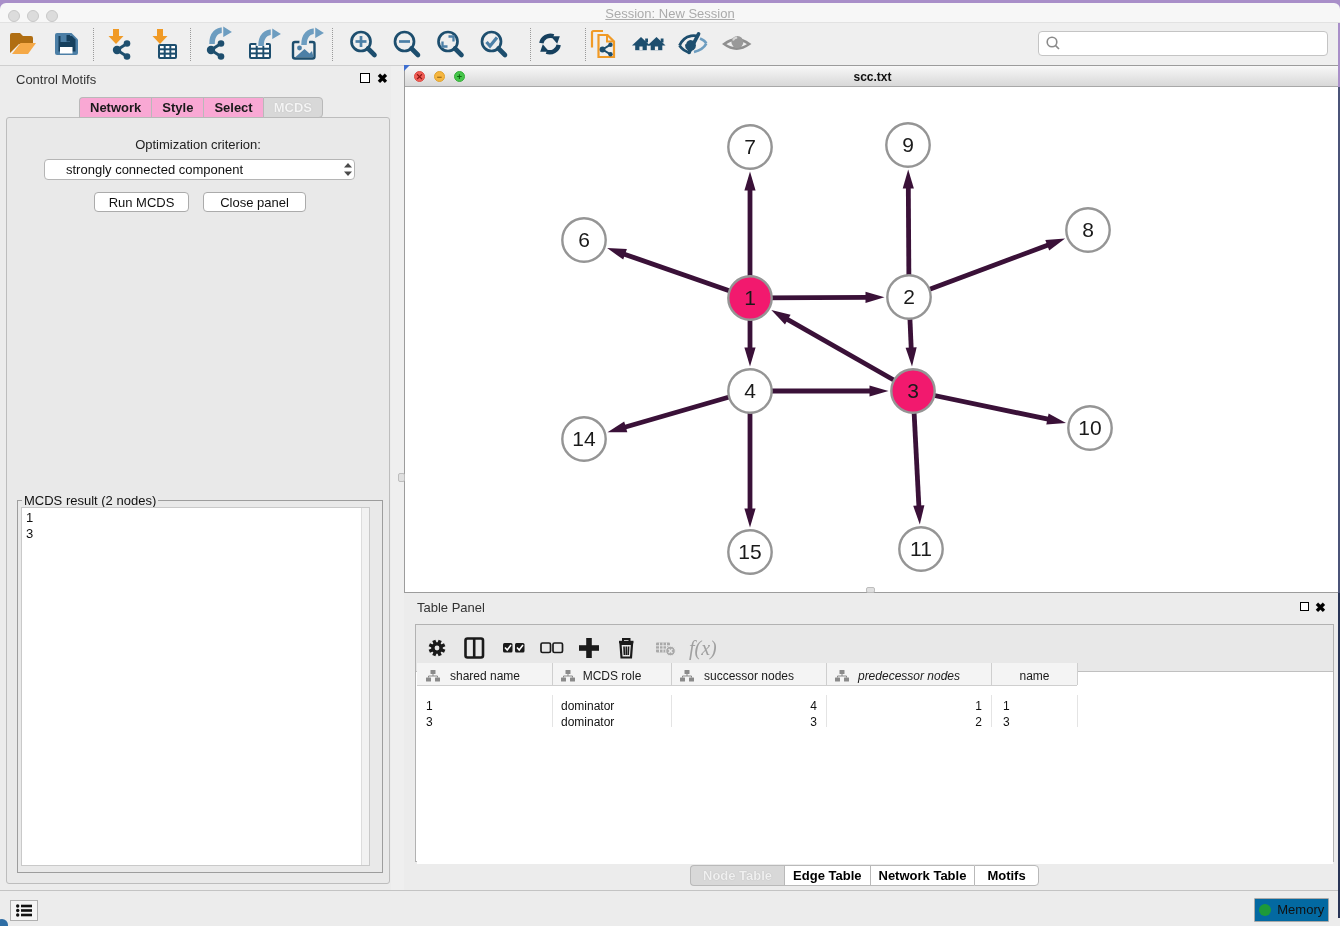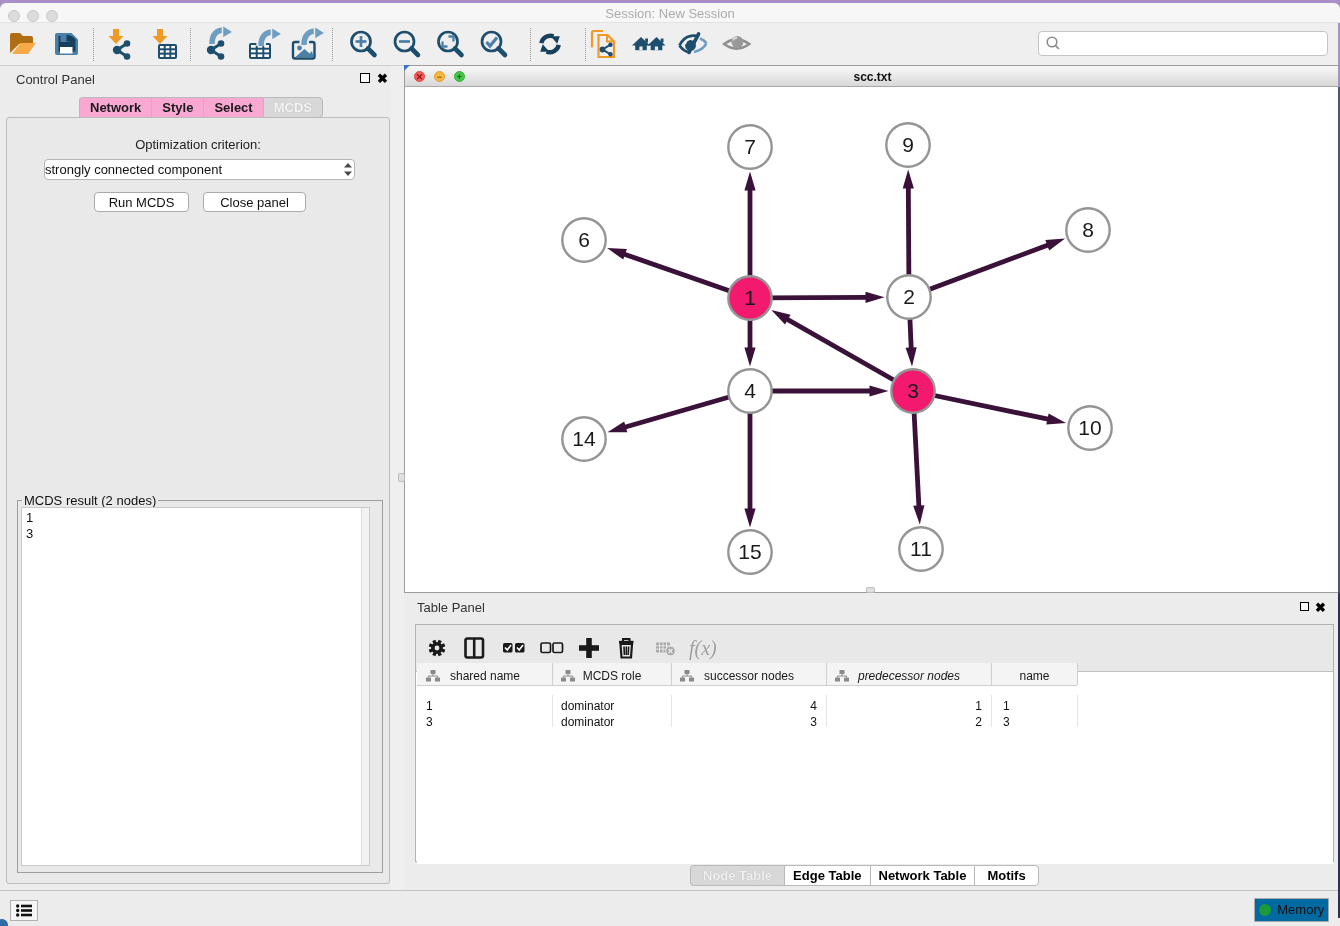--- a/index.html
+++ b/index.html
@@ -3,38 +3,38 @@
 <meta charset="utf-8">
 <style>
 * { margin:0; padding:0; box-sizing:border-box; }
 html,body { width:1340px; height:926px; overflow:hidden; }
 body { font-family:"Liberation Sans", sans-serif; background:#ececec; position:relative; }
 
 
 #topstrip { position:absolute; left:0; top:0; width:1340px; height:24px; background:#a98fc9; }
 #titlebar { position:absolute; left:0; top:2.5px; width:1340px; height:20.5px; background:#f7f7f7; border-radius:6px 6px 0 0; border-bottom:1px solid #e2e2e2; }
 .tl { position:absolute; top:7px; width:12px; height:12px; border-radius:50%; background:#dcdcdc; border:1px solid #c8c8c8; }
-#title-text { position:absolute; top:3px; width:100%; text-align:center; font-size:13px; color:#ababab; }
+#title-text { position:absolute; top:3px; width:100%; text-align:center; font-size:13px; color:#ababab;text-decoration:underline; }
 
 
 #toolbar { position:absolute; left:0; top:23px; width:1340px; height:43px; background:#efefef; border-bottom:1px solid #cfcfcf; }
 .sep { position:absolute; top:5px; height:33px; width:1px; border-left:1px dotted #9a9a9a; }
 #searchbox { position:absolute; left:1038px; top:8px; width:290px; height:25px; background:#ffffff; border:1px solid #c4c4c4; border-radius:4px; }
 
 
 #cp-title { position:absolute; left:16px; top:72px; font-size:13px; color:#333; }
 #cp-float { position:absolute; left:360px; top:73px; width:10px; height:10px; border:1.5px solid #000; background:#fff; }
 #cp-close { position:absolute; left:377px; top:71px; font-size:13px; font-weight:bold; color:#000; }
 #cp-box { position:absolute; left:6px; top:117px; width:384px; height:767px; background:#e9e9e9; border:1px solid #bdbdbd; border-radius:3px; }
 .tab-row { position:absolute; left:79px; top:97px; height:21px; display:flex; }
 .tab { font-size:13px; font-weight:bold; color:#1a1a1a; background:#f9a8d4; border:1px solid #b9b9b9; border-right:none; padding:2px 10px 0 10px; height:21px; }
 .tab:first-child { border-radius:4px 0 0 0; }
 .tab.last { border-right:1px solid #b9b9b9; border-radius:0 4px 4px 0; background:#d8d8d8; color:#f5f5f5; text-shadow:0 0 1px #aaa; font-weight:bold; }
 #opt-label { position:absolute; left:0; top:137px; width:396px; text-align:center; font-size:13px; color:#222; }
-#opt-select { position:absolute; left:44px; top:159px; width:311px; height:21px; background:#fff; border:1px solid #b5b5b5; border-radius:4px; font-size:13px; color:#111; padding:2px 0 0 0; }
+#opt-select { position:absolute; left:44px; top:159px; width:311px; height:21px; background:#fff; border:1px solid #b5b5b5; border-radius:4px; font-size:13px; color:#111; padding:2px 0 0 21px; }
 .btn { position:absolute; height:20px; background:#fff; border:1px solid #ababab; border-radius:4px; font-size:13px; color:#111; text-align:center; padding-top:2px; }
 #btn-run { left:94px; top:192px; width:95px; }
 #btn-close { left:203px; top:192px; width:103px; }
 
 
 #fieldset { position:absolute; left:17px; top:500px; width:366px; height:373px; border:1px solid #9d9d9d; }
 #fs-legend { position:absolute; left:22px; top:493px; background:#e9e9e9; font-size:13px; color:#111; padding:0 2px; }
 #fs-text { position:absolute; left:21px; top:507px; width:349px; height:359px; background:#fff; border:1px solid #c9c9c9; font-size:13px; color:#111; line-height:16px; padding:2px 0 0 4px; }
 #fs-scroll { position:absolute; left:361px; top:508px; width:8px; height:357px; background:#f2f2f2; border-left:1px solid #ddd; }
 
@@ -190,21 +190,21 @@
   <div class="sep" style="left:530px;"></div>
   <div class="sep" style="left:585px;"></div>
   <div id="searchbox">
       <svg width="20" height="20" viewBox="0 0 20 20" style="position:absolute;left:5px;top:2px;">
 <circle cx="8" cy="8" r="4.8" fill="none" stroke="#8a8a8a" stroke-width="1.6"></circle>
 <line x1="11.6" y1="11.6" x2="15" y2="15" stroke="#8a8a8a" stroke-width="1.6"></line>
       </svg>
     </div>
 </div>
 
-<div id="cp-title">Control Panel</div>
+<div id="cp-title">Control Motifs</div>
 <div id="cp-float"></div>
 <div id="cp-close">✖</div>
 <div id="cp-box"></div>
 <div style="position:absolute;left:391px;top:66px;width:13px;height:824px;background:#efefef;"></div>
 <div class="tab-row">
   <div class="tab">Network</div>
   <div class="tab">Style</div>
   <div class="tab">Select</div>
   <div class="tab last">MCDS</div>
 </div>

